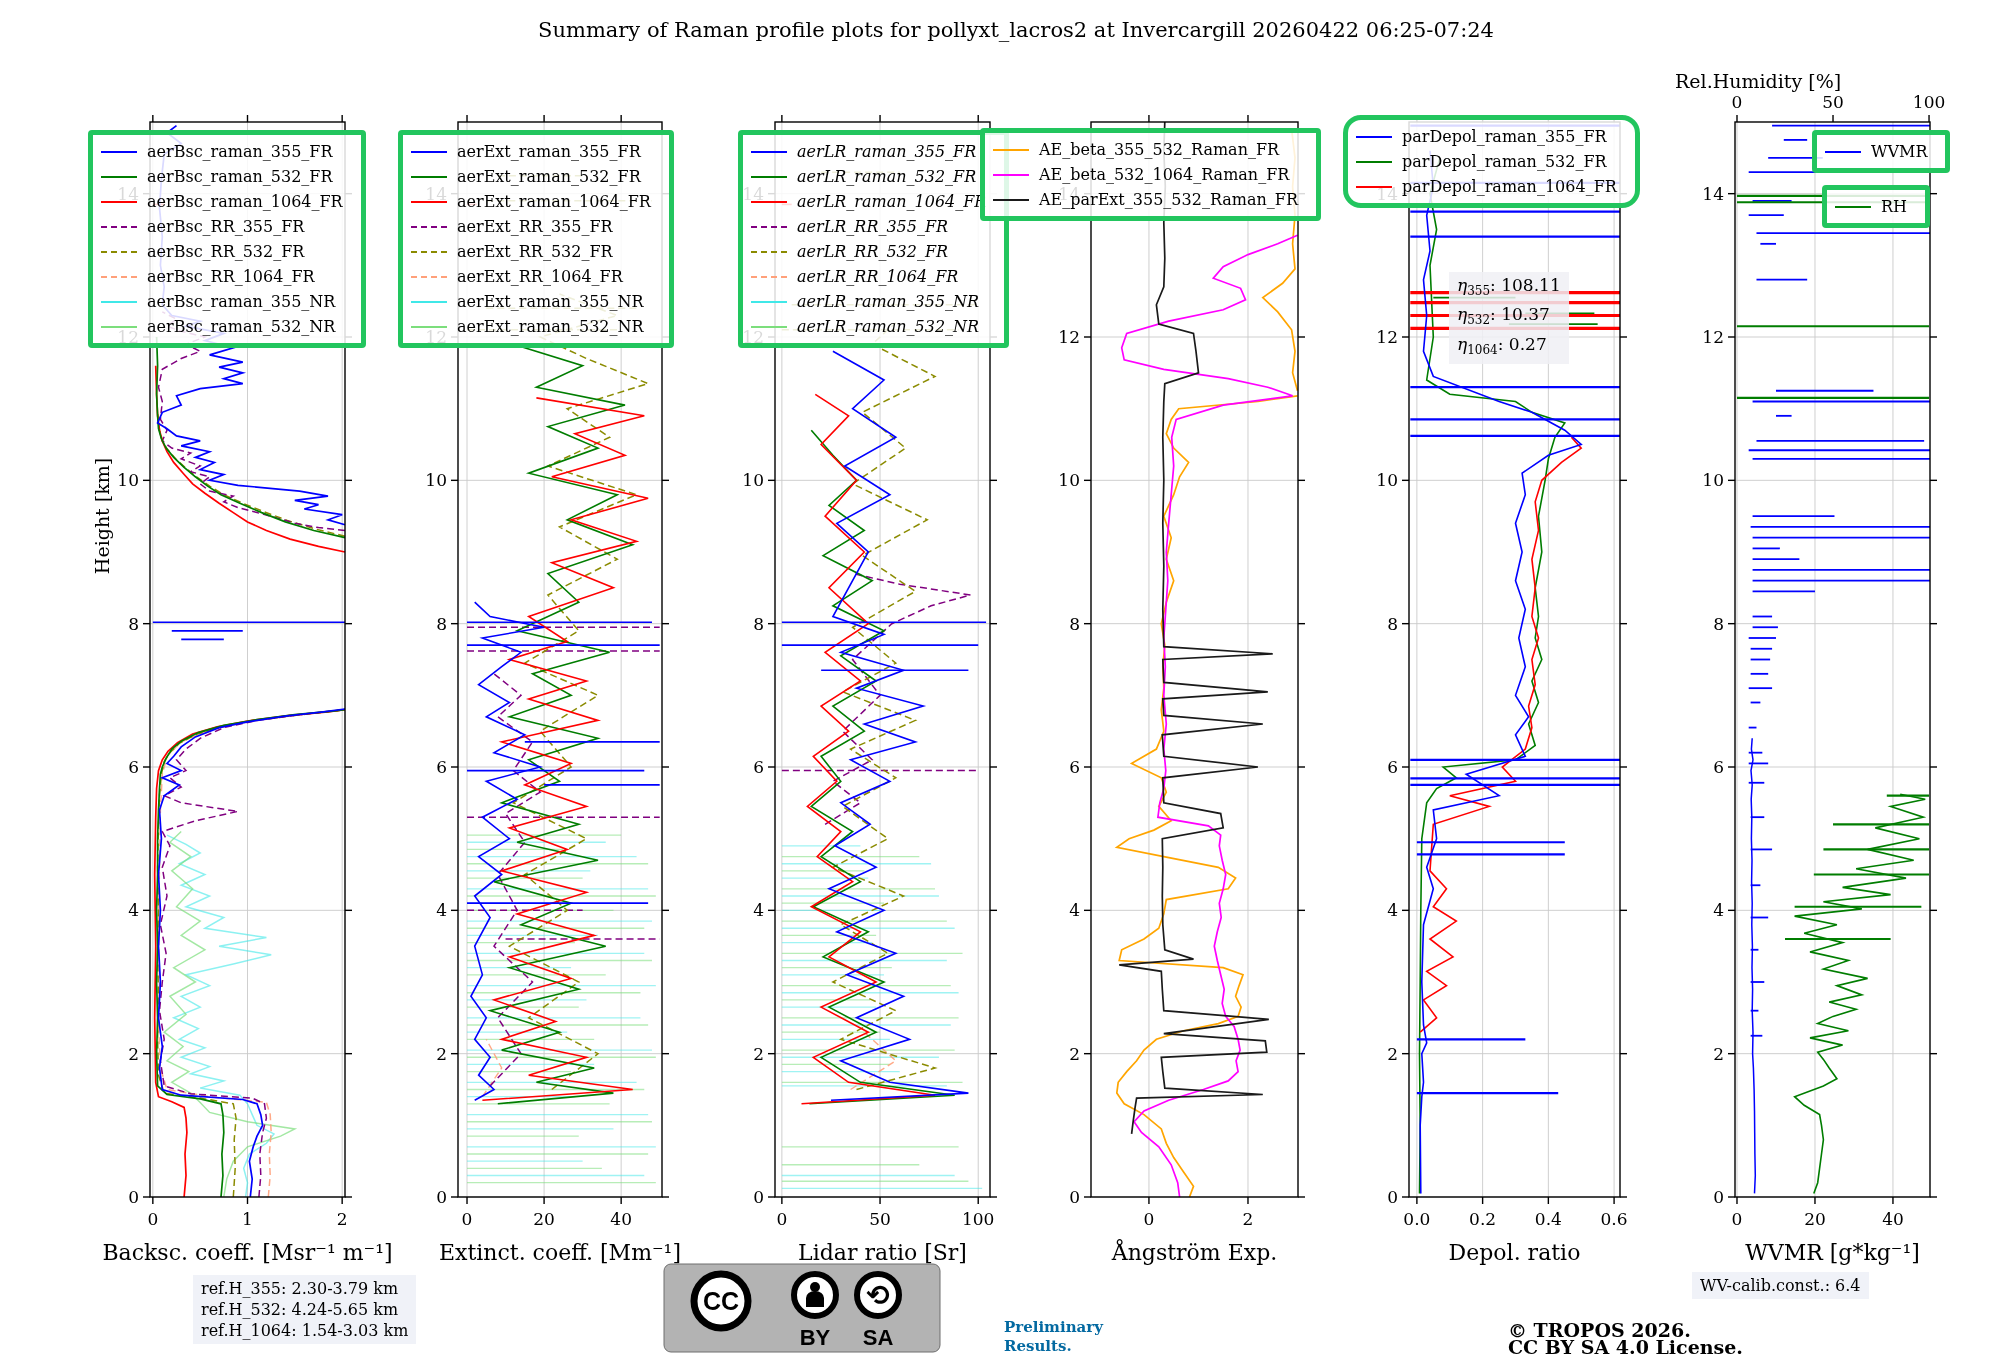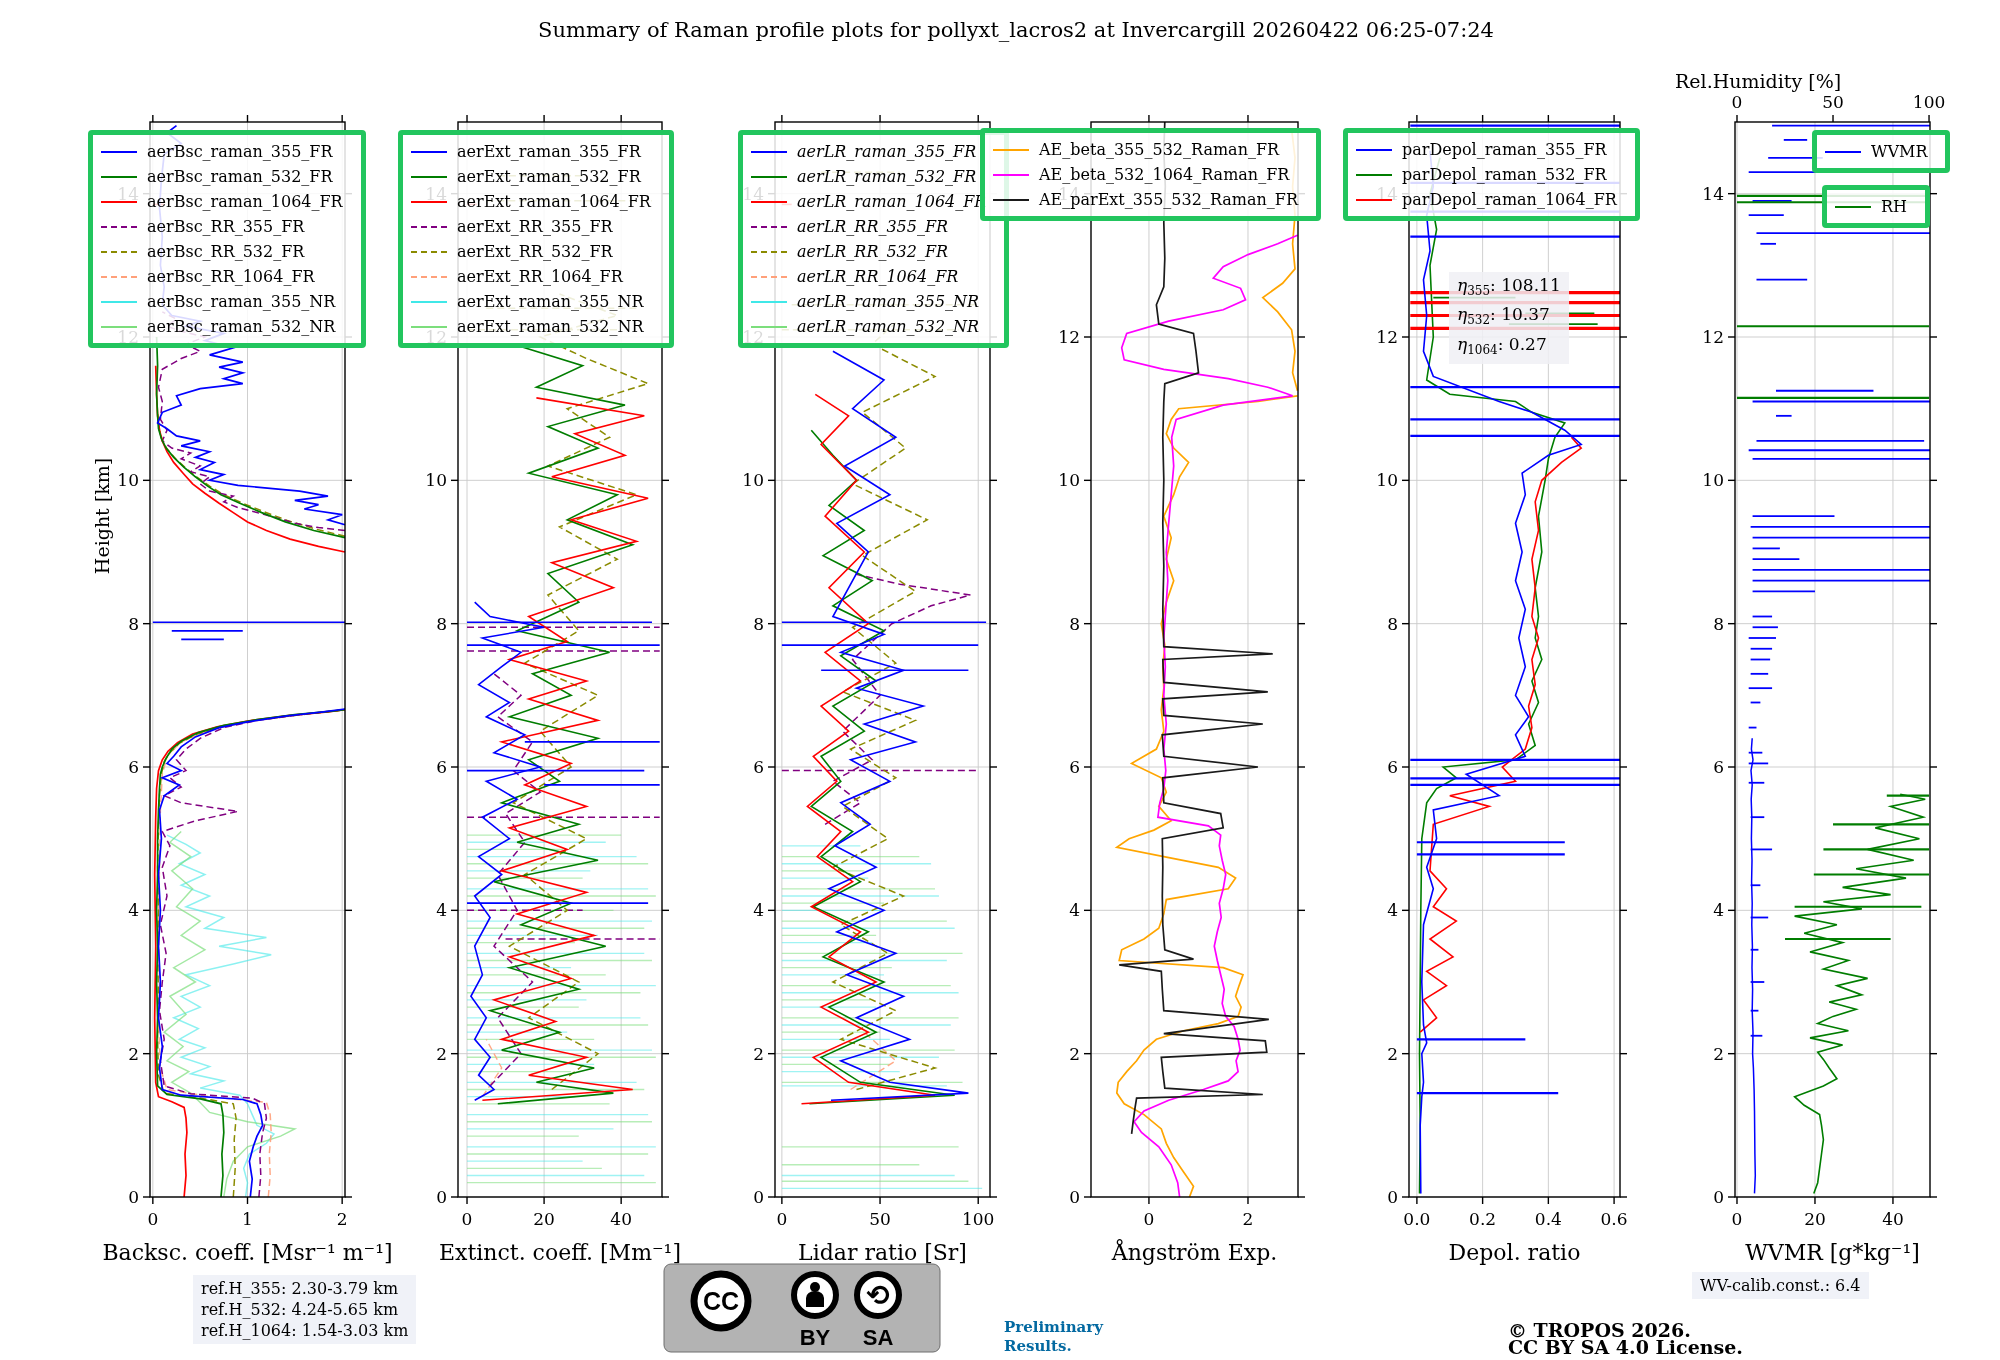--- a/index.html
+++ b/index.html
@@ -698,21 +698,21 @@
         <span>AE_beta_355_532_Raman_FR</span>
       </div>
       <div class="row">
         <span class="sw" style="border-top-style: solid; border-top-color: rgb(255, 0, 255);"></span>
         <span>AE_beta_532_1064_Raman_FR</span>
       </div>
       <div class="row">
         <span class="sw" style="border-top-style: solid; border-top-color: rgb(26, 26, 26);"></span>
         <span>AE_parExt_355_532_Raman_FR</span>
       </div>
-    </div><div class="abs xlabel" style="left: 1349px; width: 331px;">Depol. ratio</div><div class="abs legend" style="left: 1343px; top: 128px;">
+    </div><div class="abs xlabel" style="left: 1349px; width: 331px;">Depol. ratio</div><div class="abs legend" style="left: 1343px; top: 115px; border-radius: 18px;">
       <div class="row">
         <span class="sw" style="border-top-style: solid; border-top-color: rgb(0, 0, 255);"></span>
         <span>parDepol_raman_355_FR</span>
       </div>
       <div class="row">
         <span class="sw" style="border-top-style: solid; border-top-color: rgb(0, 125, 0);"></span>
         <span>parDepol_raman_532_FR</span>
       </div>
       <div class="row">
         <span class="sw" style="border-top-style: solid; border-top-color: rgb(255, 0, 0);"></span>

